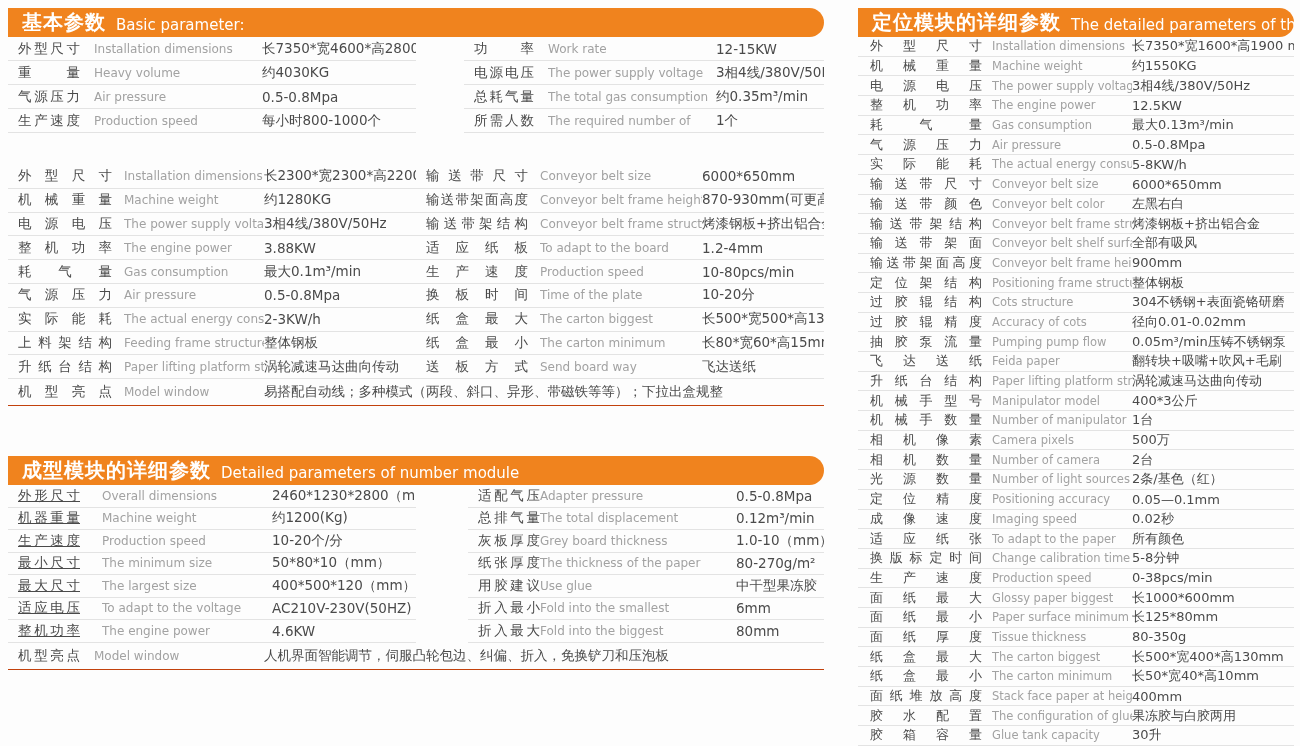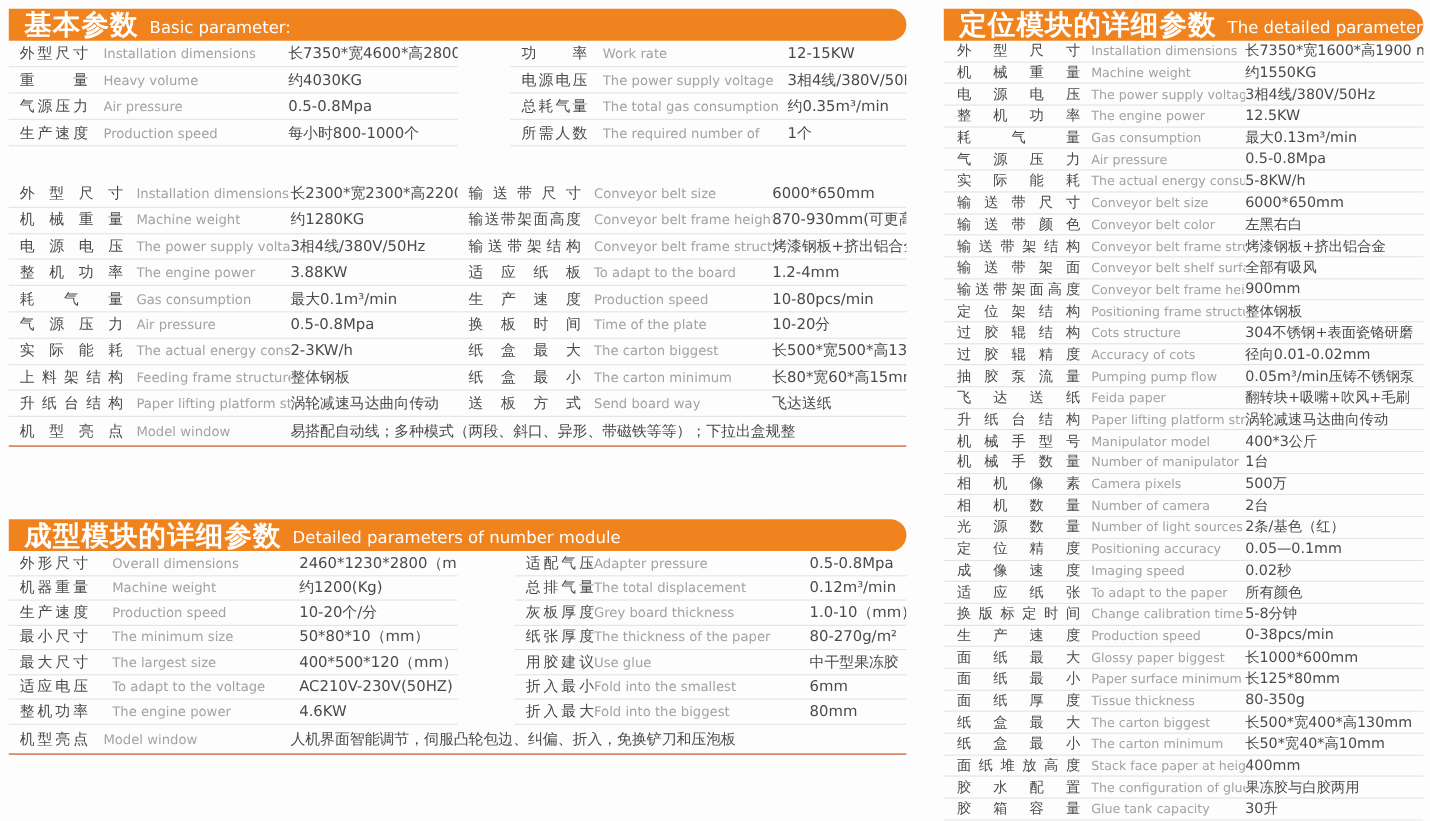--- a/index.html
+++ b/index.html
@@ -4,21 +4,21 @@
 <style>
   * { margin:0; padding:0; box-sizing:border-box; }
   html,body { width:1300px; height:746px; background:#fdfdfd; font-family:"DejaVu Sans","Liberation Sans",sans-serif; overflow:hidden; }
   .page { position:relative; width:1300px; height:746px; }
 
   .panel { position:absolute; }
   .panel-header {
     height:29px; background:#F0831E; border-radius:0 15px 15px 0;
     display:flex; align-items:center; padding-left:14px; gap:10px; overflow:hidden;
   }
-  .panel-title-zh { color:#fff; font-size:25px; font-weight:bold; letter-spacing:1px; white-space:nowrap; }
+  .panel-title-zh { color:#fff; font-size:20px; font-weight:bold; letter-spacing:1px; white-space:nowrap; }
   .panel-title-en { color:#fff; font-size:15px; white-space:nowrap; padding-top:4px; }
 
   .cols { display:flex; }
   .half { width:408px; }
 
   .row {
     display:flex; align-items:center; border-bottom:1px solid #e3e3e3;
     padding-left:10px; overflow:hidden;
   }
   .zh { display:block; font-size:13.5px; color:#4a4a4a; text-align:justify; text-align-last:justify; flex:none; white-space:nowrap; }
@@ -30,37 +30,37 @@
   .sec-corner .row  { height:23.8px; }
   .sec-forming .row { height:22.5px; }
 
   .sec-basic .h1 .zh { width:62px; }   .sec-basic .h1 .en { width:168px; margin-left:14px; }
   .sec-basic .h2 { padding-left:48px; }
   .sec-basic .h2 .zh { width:60px; }   .sec-basic .h2 .en { width:168px; margin-left:14px; }
 
   .sec-corner .h1 .zh { width:94px; }  .sec-corner .h1 .en { width:140px; margin-left:12px; }
   .sec-corner .h2 .zh { width:102px; } .sec-corner .h2 .en { width:162px; margin-left:12px; }
 
-  .sec-forming .h1 .zh { width:62px; } .sec-forming .h1 .en { width:170px; margin-left:22px; }
+  .sec-forming .h1 .zh { width:62px;text-decoration:underline; } .sec-forming .h1 .en { width:170px; margin-left:22px; }
   .sec-forming .h2 { padding-left:52px; }
   .sec-forming .h2 .zh { width:62px; } .sec-forming .h2 .en { width:196px; }
 
   .highlight-row { display:flex; align-items:center; height:27px; border-bottom:1px solid #c2410c; padding-left:10px; }
   .sec-corner  .highlight-row .zh { width:94px; } .sec-corner  .highlight-row .en { width:140px; margin-left:12px; }
   .sec-forming .highlight-row .zh { width:62px; } .sec-forming .highlight-row .en { width:170px; margin-left:14px; }
 
   .sec-positioning { left:858px; top:8px; width:436px; }
   .sec-positioning .row { height:19.69px; padding-left:12px; }
   .sec-positioning .zh { width:112px; font-size:13px; }
   .sec-positioning .en { width:140px; margin-left:10px; font-size:11.5px; }
   .sec-positioning .val { font-size:13px; }
 
   .sec-basic   { left:8px; top:8px;   width:816px; }
   .sec-corner  { left:8px; top:165px; width:816px; }
-  .sec-forming { left:8px; top:472px; width:816px; }
+  .sec-forming { left:8px; top:456px; width:816px; }
 </style>
 </head>
 <body>
 
 <div class="page">
 
   <section class="panel sec-basic">
     <header class="panel-header">
       <span class="panel-title-zh">基本参数</span>
       <span class="panel-title-en">Basic parameter:</span>

